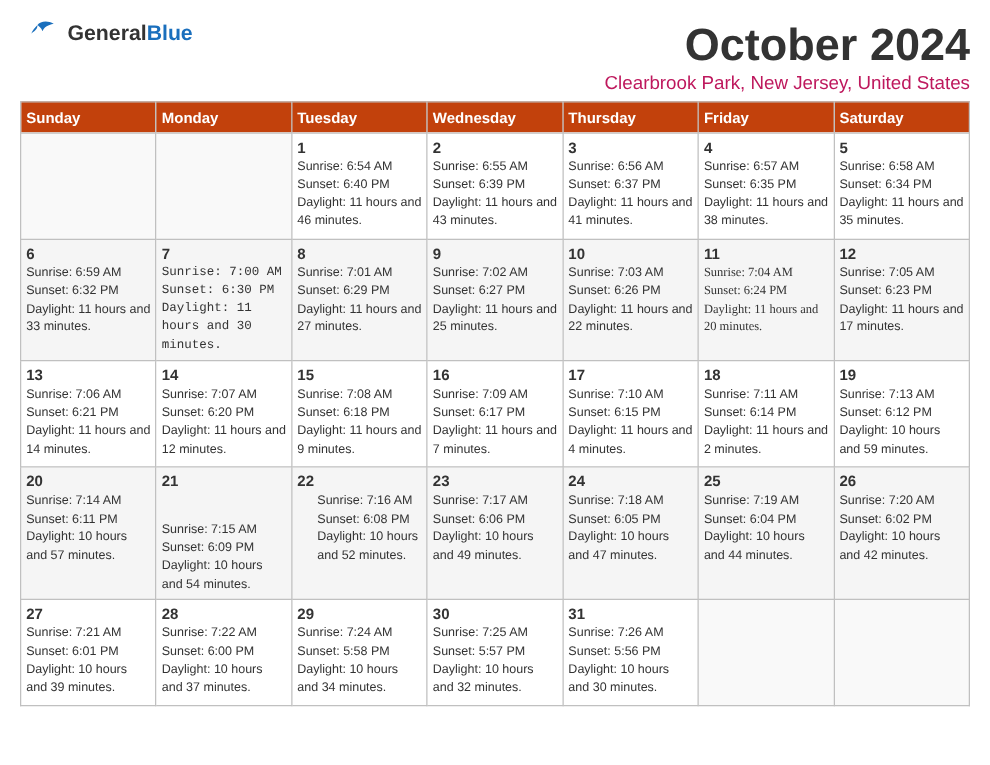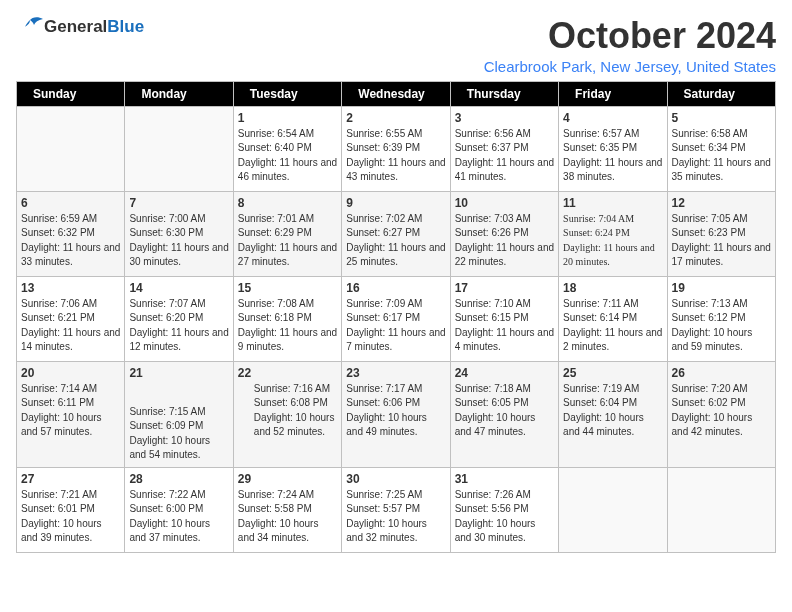--- a/index.html
+++ b/index.html
@@ -12,21 +12,21 @@
     }
     .header-area {
       display: flex;
       align-items: flex-start;
       justify-content: space-between;
       margin-bottom: 6px;
     }
     .logo {
       display: flex;
       align-items: center;
-      gap: 0;
+      gap: 10px;
     }
     .logo-text-general {
       font-size: 17px;
       font-weight: bold;
       color: #333;
     }
     .logo-text-blue {
       font-size: 17px;
       font-weight: bold;
       color: #1a6fbd;
@@ -39,34 +39,34 @@
       text-align: right;
     }
     .month-title {
       font-size: 36px;
       font-weight: bold;
       color: #333;
       line-height: 1.1;
     }
     .location-title {
       font-size: 15px;
-      color: #3b82f6;
+      color: #be185d;
       margin-top: 2px;
     }
     table {
       width: 100%;
       border-collapse: collapse;
       table-layout: fixed;
     }
     thead tr th {
-      background-color: #000000;
+      background-color: #c2410c;
       color: #fff;
       font-size: 12px;
       font-weight: bold;
-      padding: 5px 16px;
+      padding: 5px 4px;
       text-align: left;
       border: 1px solid #c0c0c0;
     }
     tbody tr td {
       border: 1px solid #c0c0c0;
       vertical-align: top;
       padding: 4px 4px 4px 4px;
       height: 85px;
       font-size: 10.5px;
       color: #333;
@@ -160,21 +160,21 @@
       </tr>
       <tr>
         <td>
           <span class="day-num">6</span>
           <div class="day-info" style="white-space: pre-wrap;">Sunrise: 6:59 AM
 Sunset: 6:32 PM
 Daylight: 11 hours and 33 minutes.</div>
         </td>
         <td>
           <span class="day-num">7</span>
-          <div class="day-info" style="white-space: pre-wrap;">Sunrise: 7:00 AM
+          <div class="day-info" style="white-space: pre-wrap; font-family: Liberation Mono, monospace;">Sunrise: 7:00 AM
 Sunset: 6:30 PM
 Daylight: 11 hours and 30 minutes.</div>
         </td>
         <td>
           <span class="day-num">8</span>
           <div class="day-info" style="white-space: pre-wrap;">Sunrise: 7:01 AM
 Sunset: 6:29 PM
 Daylight: 11 hours and 27 minutes.</div>
         </td>
         <td>

